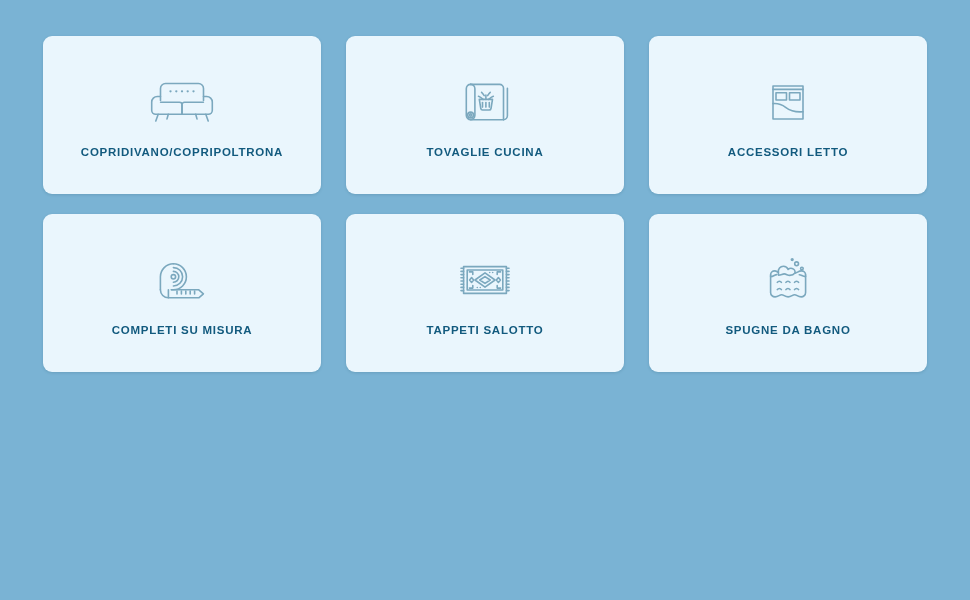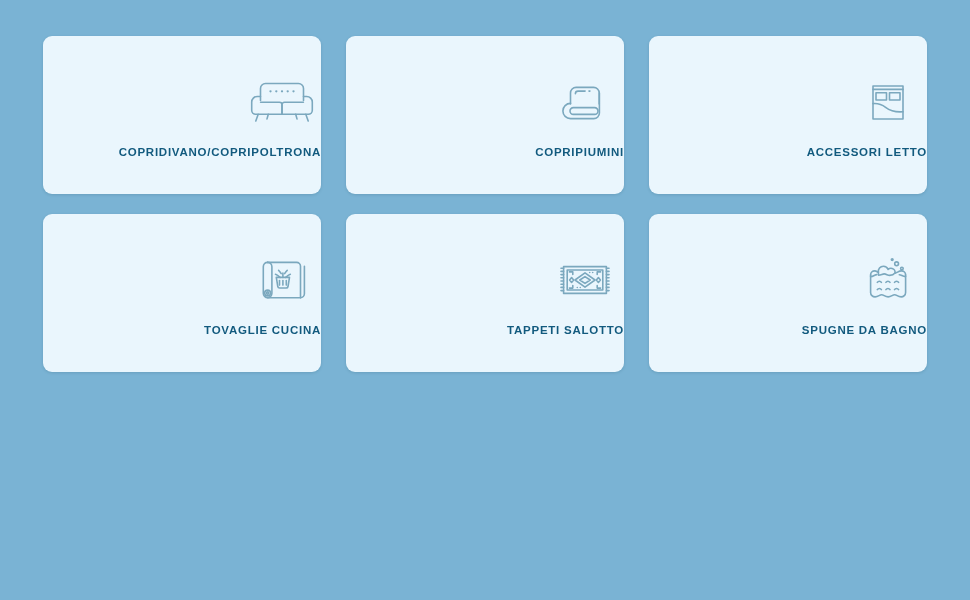--- a/index.html
+++ b/index.html
@@ -27,21 +27,21 @@
     align-content: center;
     padding: 37px 43px 51px 43px;
   }
 
   .category-card {
     background: #eaf6fd;
     border-radius: 9px;
     box-shadow: 0 1px 3px rgba(30, 70, 95, 0.18);
     display: flex;
     flex-direction: column;
-    align-items: flex-end;
+    align-items: center;
     justify-content: flex-start;
     box-sizing: border-box;
     padding-top: 36px;
     position: relative;
     overflow: hidden;
   }
 
   .card-icon {
     width: 78px;
     height: 60px;
@@ -91,46 +91,21 @@
         <circle cx="33.3" cy="19.3" r="1.15" fill="#7ba8be" stroke="none"></circle>
         <circle cx="39.0" cy="19.3" r="1.15" fill="#7ba8be" stroke="none"></circle>
         <circle cx="44.7" cy="19.3" r="1.15" fill="#7ba8be" stroke="none"></circle>
         <circle cx="50.5" cy="19.3" r="1.15" fill="#7ba8be" stroke="none"></circle>
       </svg>
     </div>
     <div class="card-label">COPRIDIVANO/COPRIPOLTRONA</div>
   </div>
 
 
-  <div class="category-card">
-    <div class="card-icon">
-      <svg viewBox="0 0 78 60" fill="none" stroke="#7ba8be" stroke-width="1.6" stroke-linecap="round" stroke-linejoin="round">
-        <path d="M24.5 32.0 V21.0 a5.6 5.6 0 0 1 5.6-5.6 h17.5 a5.6 5.6 0 0 1 5.6 5.6 v11.0"></path>
-        <path d="M24.5 31.4 a7.6 7.6 0 0 0 0 15.2 h23.3 a5.6 5.6 0 0 0 5.6-5.6 V21.0"></path>
-        <path d="M27.4 35.6 h21.2 a3.4 3.4 0 0 1 0 6.8 H27.4 a3.4 3.4 0 0 1 0-6.8 Z"></path>
-        <path d="M29.4 21.7 a2.6 2.6 0 0 1 2.6-2.6 h7.1"></path>
-        <path d="M43.0 19.1 h0.9"></path>
-      </svg>
-    </div>
-    <div class="card-label">COPRIPIUMINI</div>
-  </div>
-
-
-  <div class="category-card">
-    <div class="card-icon">
-      <svg viewBox="0 0 78 60" fill="none" stroke="#7ba8be" stroke-width="1.6" stroke-linecap="round" stroke-linejoin="round">
-        <path d="M24.0 14.0 h30.0 v33.0 h-30.0 Z"></path>
-        <path d="M24.0 17.4 h30.0"></path>
-        <path d="M27.0 20.8 h10.5 v7.2 h-10.5 Z"></path>
-        <path d="M40.5 20.8 h10.5 v7.2 h-10.5 Z"></path>
-        <path d="M24.0 31.6 c5.0-0.5 8.6 0.7 12.6 3.8 c4.4 3.4 10.0 5.0 17.4 4.4"></path>
-      </svg>
-    </div>
-    <div class="card-label">ACCESSORI LETTO</div>
-  </div>
+
 
   <div class="category-card">
     <div class="card-icon">
       <svg viewBox="0 0 78 60" fill="none" stroke="#7ba8be" stroke-width="1.6" stroke-linecap="round" stroke-linejoin="round">
         <path d="M24.6 12.4 h29.0 a3.9 3.9 0 0 1 3.9 3.9 v31.3"></path>
         <path d="M57.5 47.6 a3.9 3.9 0 0 0 3.9-3.9 V16.3"></path>
         <path d="M24.6 12.4 a4.3 4.3 0 0 0-4.3 4.3 v26.6 a4.4 4.4 0 0 0 4.4 4.4 h32.8"></path>
         <path d="M24.6 12.4 a4.3 4.3 0 0 1 4.3 4.3 v26.6 a4.4 4.4 0 0 1-4.4 4.4"></path>
         <circle cx="24.6" cy="43.0" r="2.9"></circle>
         <circle cx="24.6" cy="43.0" r="1.1"></circle>
@@ -141,20 +116,52 @@
         <path d="M39.9 27.4 v-4.4"></path>
         <path d="M37.1 27.4 c-1.6-1.5-3.0-2.6-4.6-3.1"></path>
         <path d="M42.7 27.4 c1.6-1.5 3.0-2.6 4.6-3.1"></path>
         <path d="M38.2 23.6 c-0.9-1.5-1.6-2.5-2.6-3.3"></path>
         <path d="M41.6 23.6 c0.9-1.5 1.6-2.5 2.6-3.3"></path>
       </svg>
     </div>
     <div class="card-label">TOVAGLIE CUCINA</div>
   </div>
 
+  <div class="category-card">
+    <div class="card-icon">
+      <svg viewBox="0 0 78 60" fill="none" stroke="#7ba8be" stroke-width="1.6" stroke-linecap="round" stroke-linejoin="round">
+        <path d="M24.0 14.0 h30.0 v33.0 h-30.0 Z"></path>
+        <path d="M24.0 17.4 h30.0"></path>
+        <path d="M27.0 20.8 h10.5 v7.2 h-10.5 Z"></path>
+        <path d="M40.5 20.8 h10.5 v7.2 h-10.5 Z"></path>
+        <path d="M24.0 31.6 c5.0-0.5 8.6 0.7 12.6 3.8 c4.4 3.4 10.0 5.0 17.4 4.4"></path>
+      </svg>
+    </div>
+    <div class="card-label">ACCESSORI LETTO</div>
+  </div>
+
+  <div class="category-card">
+    <div class="card-icon">
+      <svg viewBox="0 0 78 60" fill="none" stroke="#7ba8be" stroke-width="1.6" stroke-linecap="round" stroke-linejoin="round">
+        <path d="M30.4 13.8 a13.0 13.0 0 1 1 0 26.0 h-2.0"></path>
+        <path d="M30.4 17.6 a9.2 9.2 0 1 1 0 18.4"></path>
+        <path d="M30.4 21.4 a5.4 5.4 0 1 1 0 10.8"></path>
+        <circle cx="30.4" cy="26.8" r="2.2"></circle>
+        <path d="M30.4 13.8 a13.0 13.0 0 0 0-13.0 13.0 v13.0"></path>
+        <path d="M17.4 39.8 a8.0 8.0 0 0 0 8.0 8.0 h30.4 l4.6-4.0 -4.6-4.0 H28.4"></path>
+        <path d="M25.4 39.8 v8.0"></path>
+        <path d="M34.0 41.0 v3.0"></path>
+        <path d="M38.4 41.0 v3.0"></path>
+        <path d="M42.8 41.0 v3.0"></path>
+        <path d="M47.2 41.0 v3.0"></path>
+        <path d="M51.6 41.0 v3.0"></path>
+      </svg>
+    </div>
+    <div class="card-label">COMPLETI SU MISURA</div>
+  </div>
 
   <div class="category-card">
     <div class="card-icon">
       <svg viewBox="0 0 78 60" fill="none" stroke="#7ba8be" stroke-width="1.6" stroke-linecap="round" stroke-linejoin="round">
         <path d="M17.6 16.6 h42.8 v26.8 h-42.8 Z"></path>
         <path d="M21.2 20.0 h35.6 v20.0 h-35.6 Z"></path>
         <path d="M39.0 22.8 L49.0 30.0 L39.0 37.2 L29.0 30.0 Z"></path>
         <path d="M39.0 26.6 L44.2 30.0 L39.0 33.4 L33.8 30.0 Z"></path>
         <path d="M25.6 27.6 l2.0 2.4 -2.0 2.4 -2.0-2.4 Z"></path>
         <path d="M52.4 27.6 l2.0 2.4 -2.0 2.4 -2.0-2.4 Z"></path>

